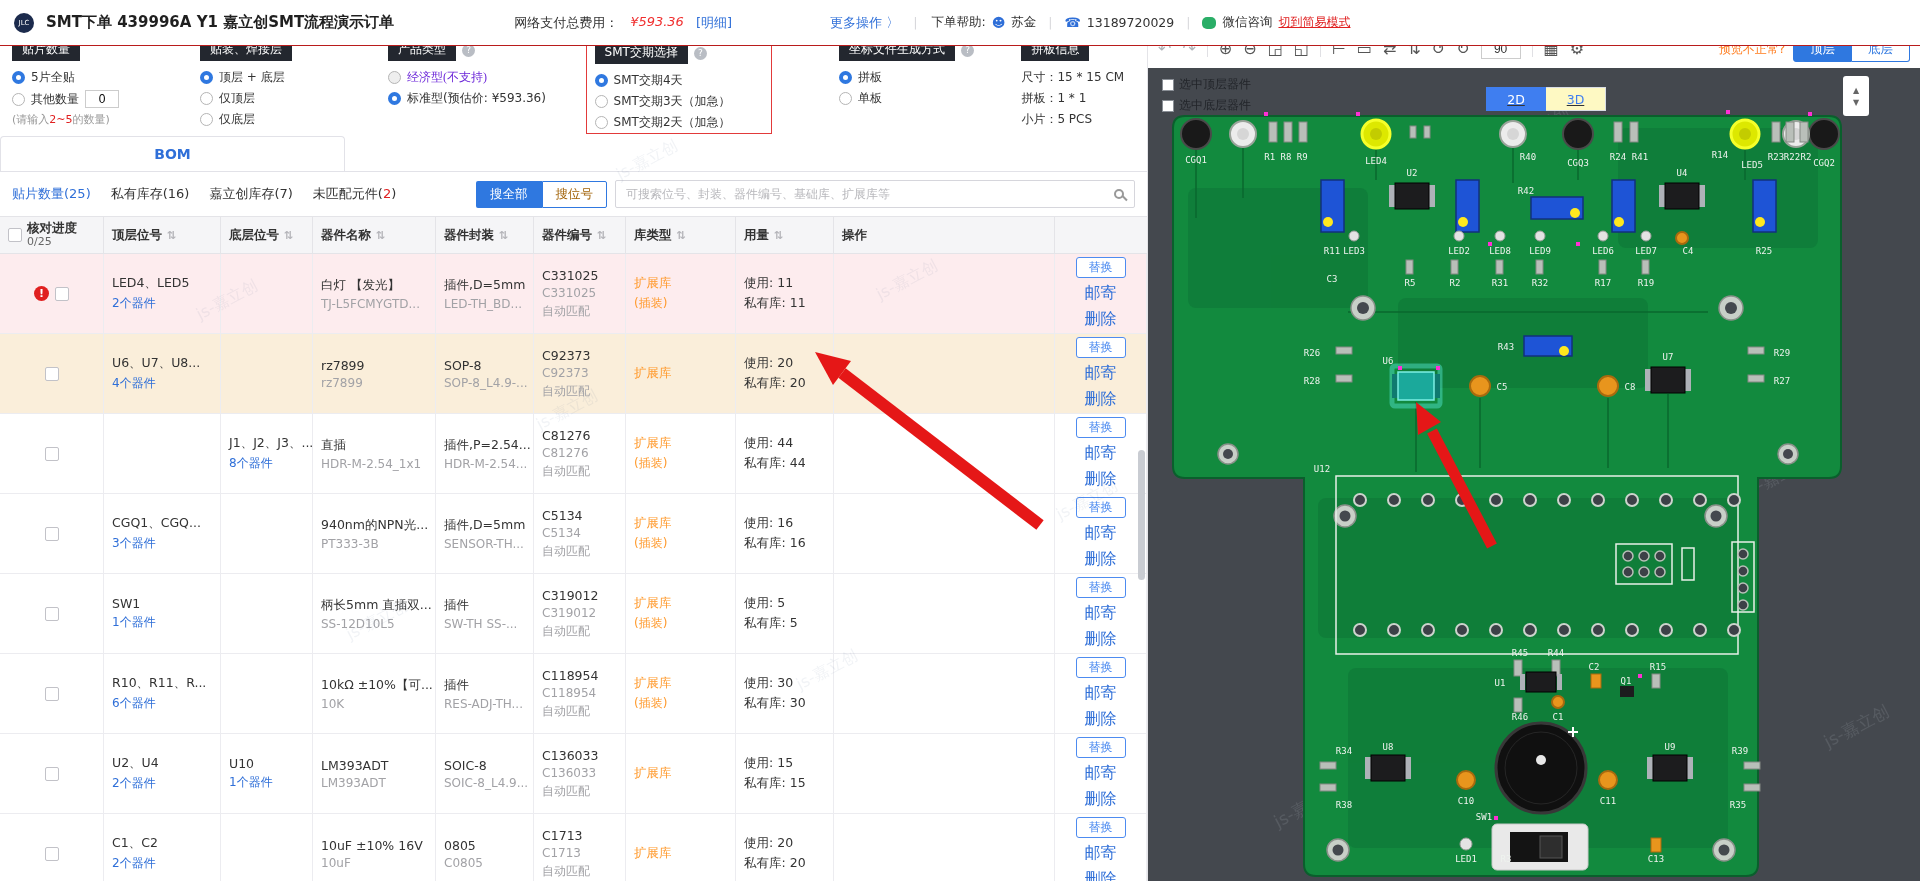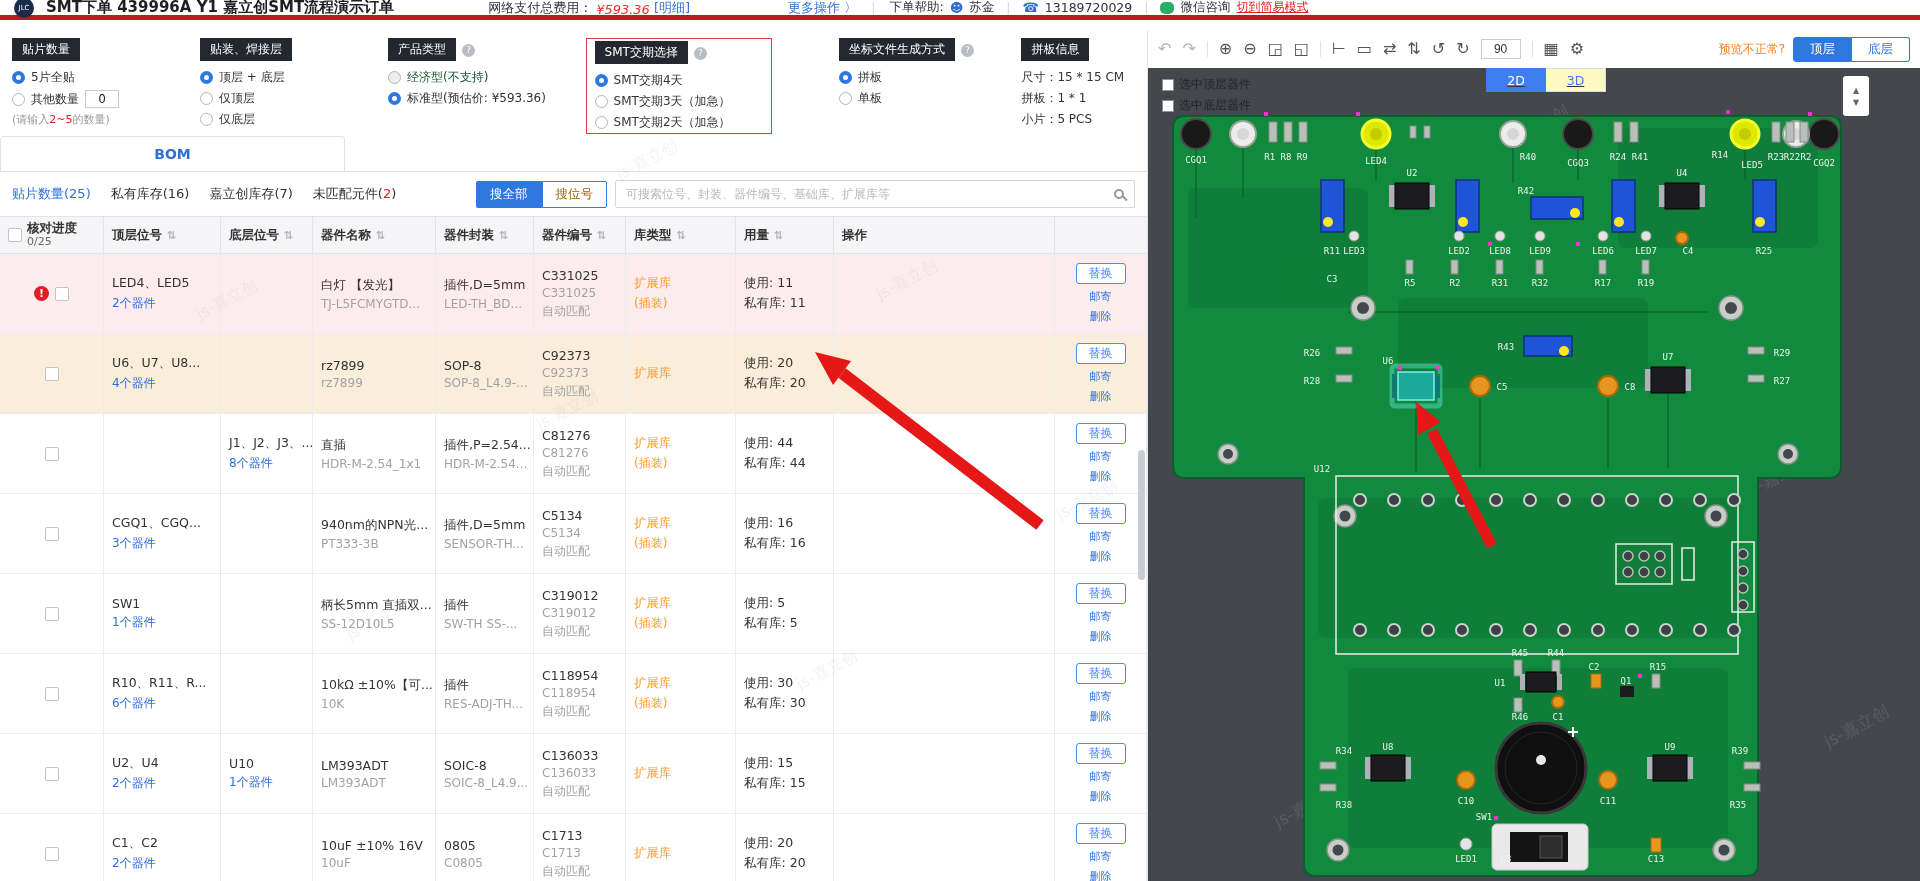--- a/index.html
+++ b/index.html
@@ -1,45 +1,45 @@
 <!DOCTYPE html>
 <html><head>
 <meta charset="utf-8">
 <style>
   * { box-sizing: border-box; margin: 0; padding: 0; }
   html,body { width:1920px; height:881px; overflow:hidden; background:#fff;
     font-family:"DejaVu Sans","Liberation Sans",sans-serif; color:#333; }
 
   
-  .topbar { height:20px; display:flex; align-items:center; padding:0 14px;
-    border-bottom:5px solid #b91c1c; gap:8px; font-size:13px; position:relative; z-index:10; background:#fff;}
+  .topbar { height:46px; display:flex; align-items:center; padding:0 14px;
+    border-bottom:1px solid #b91c1c; gap:8px; font-size:13px; position:relative; z-index:10; background:#fff;}
   .logo { width:20px; height:20px; border-radius:50%; background:#1c2b4d; color:#fff;
     font-size:7px; display:flex; align-items:center; justify-content:center; flex:0 0 auto;}
   .title { font-weight:bold; font-size:15px; color:#1f1f1f; margin-left:4px; }
-  .pay-group { margin-left:86px; display:flex; align-items:flex-end; gap:4px; }
+  .pay-group { margin-left:112px; display:flex; align-items:flex-start; gap:12px; }
   .pay-amount { color:#f03030;font-style:italic; }
   .blue { color:#2f6fd8; }
   .more-actions { margin-left:90px; color:#2f6fd8; }
   .tb-div { color:#d8d8dc; margin:0 6px; }
   .help-group { display:flex; align-items:center; gap:6px; font-size:12.5px; }
   .picon { color:#2f6fd8; font-size:13px; }
   .wicon { width:14px; height:12px; background:#2aae67; border-radius:5px; display:inline-block; }
   .simple-mode { color:#e02020; text-decoration:underline; font-size:12px; }
 
   
   .left { position:absolute; left:0; top:30px; width:1147px; height:851px; overflow:hidden; background:#fff;}
   .opt-row { display:flex; gap:12px; padding:8px 12px 0; height:104px; }
   .opt-panel { position:relative; font-size:12px; }
   .opt-head { display:inline-flex; align-items:center; background:#23272f; color:#fff;
     font-size:12px; padding:3px 10px; margin-bottom:4px; }
   .opt-line { display:flex; align-items:center; gap:6px; margin:4px 0; color:#333; white-space:nowrap;}
   .radio { width:13px; height:13px; border:1px solid #b5b5b5; border-radius:50%; background:#fff; flex:0 0 auto;}
   .radio.on { border:4px solid #2f78e0; }
   .radio.dis { background:#eee; }
-  .dis-txt { color:#14532d; }
+  .dis-txt { color:#6d28d9;font-family:Liberation Serif, serif; }
   .q { width:13px; height:13px; border-radius:50%; background:#b9bdc4; color:#fff; font-size:9px;
     display:inline-flex; align-items:center; justify-content:center; margin-left:6px; flex:0 0 auto;}
   .qty { width:34px; height:18px; border:1px solid #ccc; text-align:center; font-size:12px; }
   .note { color:#999; font-size:11px; }
   .note .range { color:#e02020; }
   .alert { border:1px solid #e23a3a; padding:2px 8px 4px; }
   .panel-info-line { font-size:12px; color:#333; margin:4px 0; }
 
   .tabbar { height:36px; border-bottom:1px solid #e2e2e8; display:flex; margin-top:2px;}
   .tab { width:345px; border:1px solid #e2e2e8; border-bottom:none; display:flex; align-items:center;
@@ -83,21 +83,21 @@
   .sub-line { color:#a2a2a6; font-size:12px; }
   .link { color:#2f6fd8; font-size:12px; cursor:pointer; }
   .lib { color:#ff9a2d; }
   .lib-sub { font-size:12px; }
   .cb { width:14px; height:14px; border:1px solid #c2c2c8; border-radius:2px; background:#fff; flex:0 0 auto;}
   .warn { width:15px; height:15px; border-radius:50%; background:#e02020; color:#fff; font-size:11px;
     display:flex; align-items:center; justify-content:center; font-weight:bold; flex:0 0 auto;}
   .td-ops { align-items:center; gap:5px; }
   .btn-replace { border:1px solid #4d8bf0; color:#4d8bf0; background:#fff; font-size:12px;
     padding:1px 12px; border-radius:3px; cursor:pointer;}
-  .op-link { color:#2f6fd8; font-size:11px; cursor:pointer; }
+  .op-link { color:#2f6fd8; font-size:16px; cursor:pointer; }
   .lscroll { position:absolute; left:1138px; top:450px; width:7px; height:130px;
     background:#c9ccd2; border-radius:4px; z-index:5; }
 
   
   .right { position:absolute; left:1147px; top:30px; width:773px; height:851px;
     border-left:1px solid #e4e4e8; background:#fff; }
   .vtoolbar { height:38px; display:flex; align-items:center; padding:0 10px; gap:11px;
     color:#555; font-size:16px; }
   .vtoolbar .tool { cursor:pointer; line-height:1; }
   .vtoolbar .tool:nth-child(1), .vtoolbar .tool:nth-child(2) { color:#b0b3b8; }
@@ -108,21 +108,21 @@
   .btn-top { background:#2f78e0; color:#fff; border:1px solid #2f78e0; padding:3px 16px;
     font-size:12.5px; border-radius:3px 0 0 3px; }
   .btn-bottom { background:#fff; color:#2f78e0; border:1px solid #2f78e0; border-left:none;
     padding:3px 16px; font-size:12.5px; border-radius:0 3px 3px 0; }
 
   .canvas { position:relative; height:813px; background:#44484e; overflow:hidden; }
   .canvas-checkboxes { position:absolute; left:14px; top:8px; display:flex; flex-direction:column;
     gap:4px; font-size:12px; color:#22252a; z-index:3;}
   .canvas-checkboxes .row { display:flex; align-items:center; gap:5px; }
   .ccb { width:12px; height:12px; background:#fff; border:1px solid #8a8f96; flex:0 0 auto;}
-  .toggle-2d3d { position:absolute; left:338px; top:0; display:flex; z-index:3;text-decoration:underline;}
+  .toggle-2d3d { position:absolute; left:338px; top:19px; display:flex; z-index:3;text-decoration:underline;}
   .t2d { width:60px; height:24px; background:#3f7ef0; color:#fff; display:flex; align-items:center;
     justify-content:center; font-size:12.5px; border:1px solid #3f7ef0; }
   .t3d { width:60px; height:24px; background:#fef9c3; color:#3f7ef0; display:flex; align-items:center;
     justify-content:center; font-size:12.5px; border:1px solid #d8dce4; border-left:none;}
   .collapse { position:absolute; left:695px; top:8px; width:26px; height:40px; background:#fff;
     border-radius:3px; display:flex; flex-direction:column; align-items:center; justify-content:center;
     font-size:8px; color:#666; gap:3px; z-index:3;}
   #pcb-svg { position:absolute; inset:0; }
 
   .overlay { position:absolute; left:0; top:0; z-index:60; pointer-events:none; }

